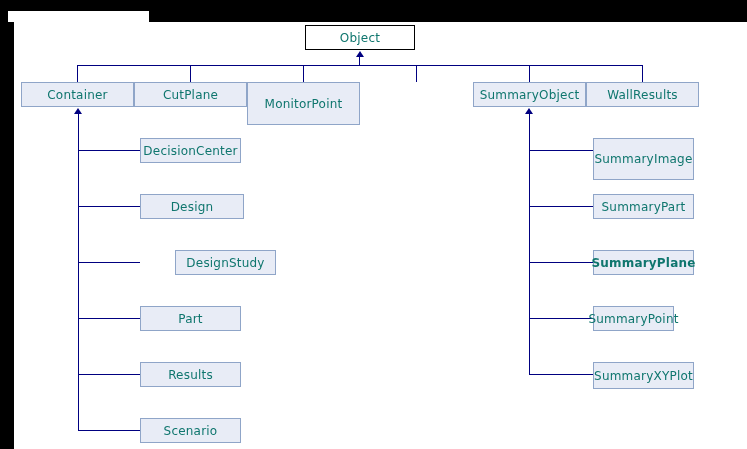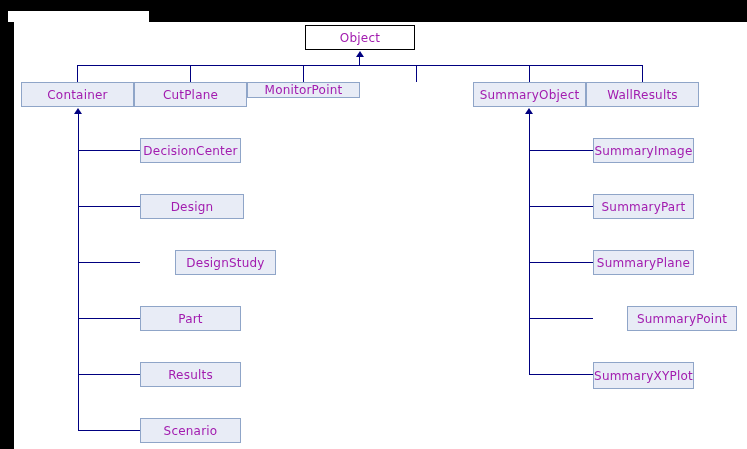--- a/index.html
+++ b/index.html
@@ -42,21 +42,21 @@
     background: #000000;
   }
 
   .node {
     position: absolute;
     box-sizing: border-box;
     display: flex;
     align-items: center;
     justify-content: center;
     font-size: 12px;
-    color: #a21caf;
+    color: #0f766e;
     letter-spacing: 0.2px;
     white-space: nowrap;
   }
   .node.root {
     background: #ffffff;
     border: 1px solid #000000;
   }
   .node.sub {
     background: #e8ecf6;
     border: 1px solid #8fa5c8;
@@ -96,21 +96,21 @@
 
   <div class="line v" style="left:77px;  top:65px; height:17px;"></div>
   <div class="line v" style="left:190px; top:65px; height:17px;"></div>
   <div class="line v" style="left:303px; top:65px; height:17px;"></div>
   <div class="line v" style="left:416px; top:65px; height:17px;"></div>
   <div class="line v" style="left:529px; top:65px; height:17px;"></div>
   <div class="line v" style="left:642px; top:65px; height:17px;"></div>
 
   <div class="node sub" style="left:21px;  top:82px; width:113px; height:25px;">Container</div>
   <div class="node sub" style="left:134px; top:82px; width:113px; height:25px;">CutPlane</div>
-  <div class="node sub" style="left:247px; top:82px; width:113px; height:16px;text-align:center;">MonitorPoint</div>
+  <div class="node sub" style="left:247px; top:82px; width:113px; height:43px;text-align:center;">MonitorPoint</div>
   <div class="node sub" style="left:473px; top:82px; width:113px; height:25px;">SummaryObject</div>
   <div class="node sub" style="left:586px; top:82px; width:113px; height:25px;">WallResults</div>
 
   <div class="arrow" style="left:74px; top:108px;"></div>
   <div class="line v" style="left:78px; top:114px; height:316px;"></div>
 
   <div class="line h" style="left:78px; top:150px; width:62px;"></div>
   <div class="line h" style="left:78px; top:206px; width:62px;"></div>
   <div class="line h" style="left:78px; top:262px; width:62px;"></div>
   <div class="line h" style="left:78px; top:318px; width:62px;"></div>
@@ -126,19 +126,19 @@
 
   <div class="arrow" style="left:525px; top:108px;"></div>
   <div class="line v" style="left:529px; top:114px; height:260px;"></div>
 
   <div class="line h" style="left:529px; top:150px; width:64px;"></div>
   <div class="line h" style="left:529px; top:206px; width:64px;"></div>
   <div class="line h" style="left:529px; top:262px; width:64px;"></div>
   <div class="line h" style="left:529px; top:318px; width:64px;"></div>
   <div class="line h" style="left:529px; top:374px; width:64px;"></div>
 
-  <div class="node sub" style="left:593px; top:138px; width:101px; height:25px;">SummaryImage</div>
+  <div class="node sub" style="left:593px; top:138px; width:101px; height:42px;">SummaryImage</div>
   <div class="node sub" style="left:593px; top:194px; width:101px; height:25px;">SummaryPart</div>
-  <div class="node sub" style="left:593px; top:250px; width:101px; height:25px;">SummaryPlane</div>
-  <div class="node sub" style="left:627px; top:306px; width:110px; height:25px;">SummaryPoint</div>
+  <div class="node sub" style="left:593px; top:250px; width:101px; height:25px;font-weight:bold;">SummaryPlane</div>
+  <div class="node sub" style="left:593px; top:306px; width:81px; height:25px;">SummaryPoint</div>
   <div class="node sub" style="left:593px; top:362px; width:101px; height:27px;">SummaryXYPlot</div>
 
 </div>
 
 </body></html>

